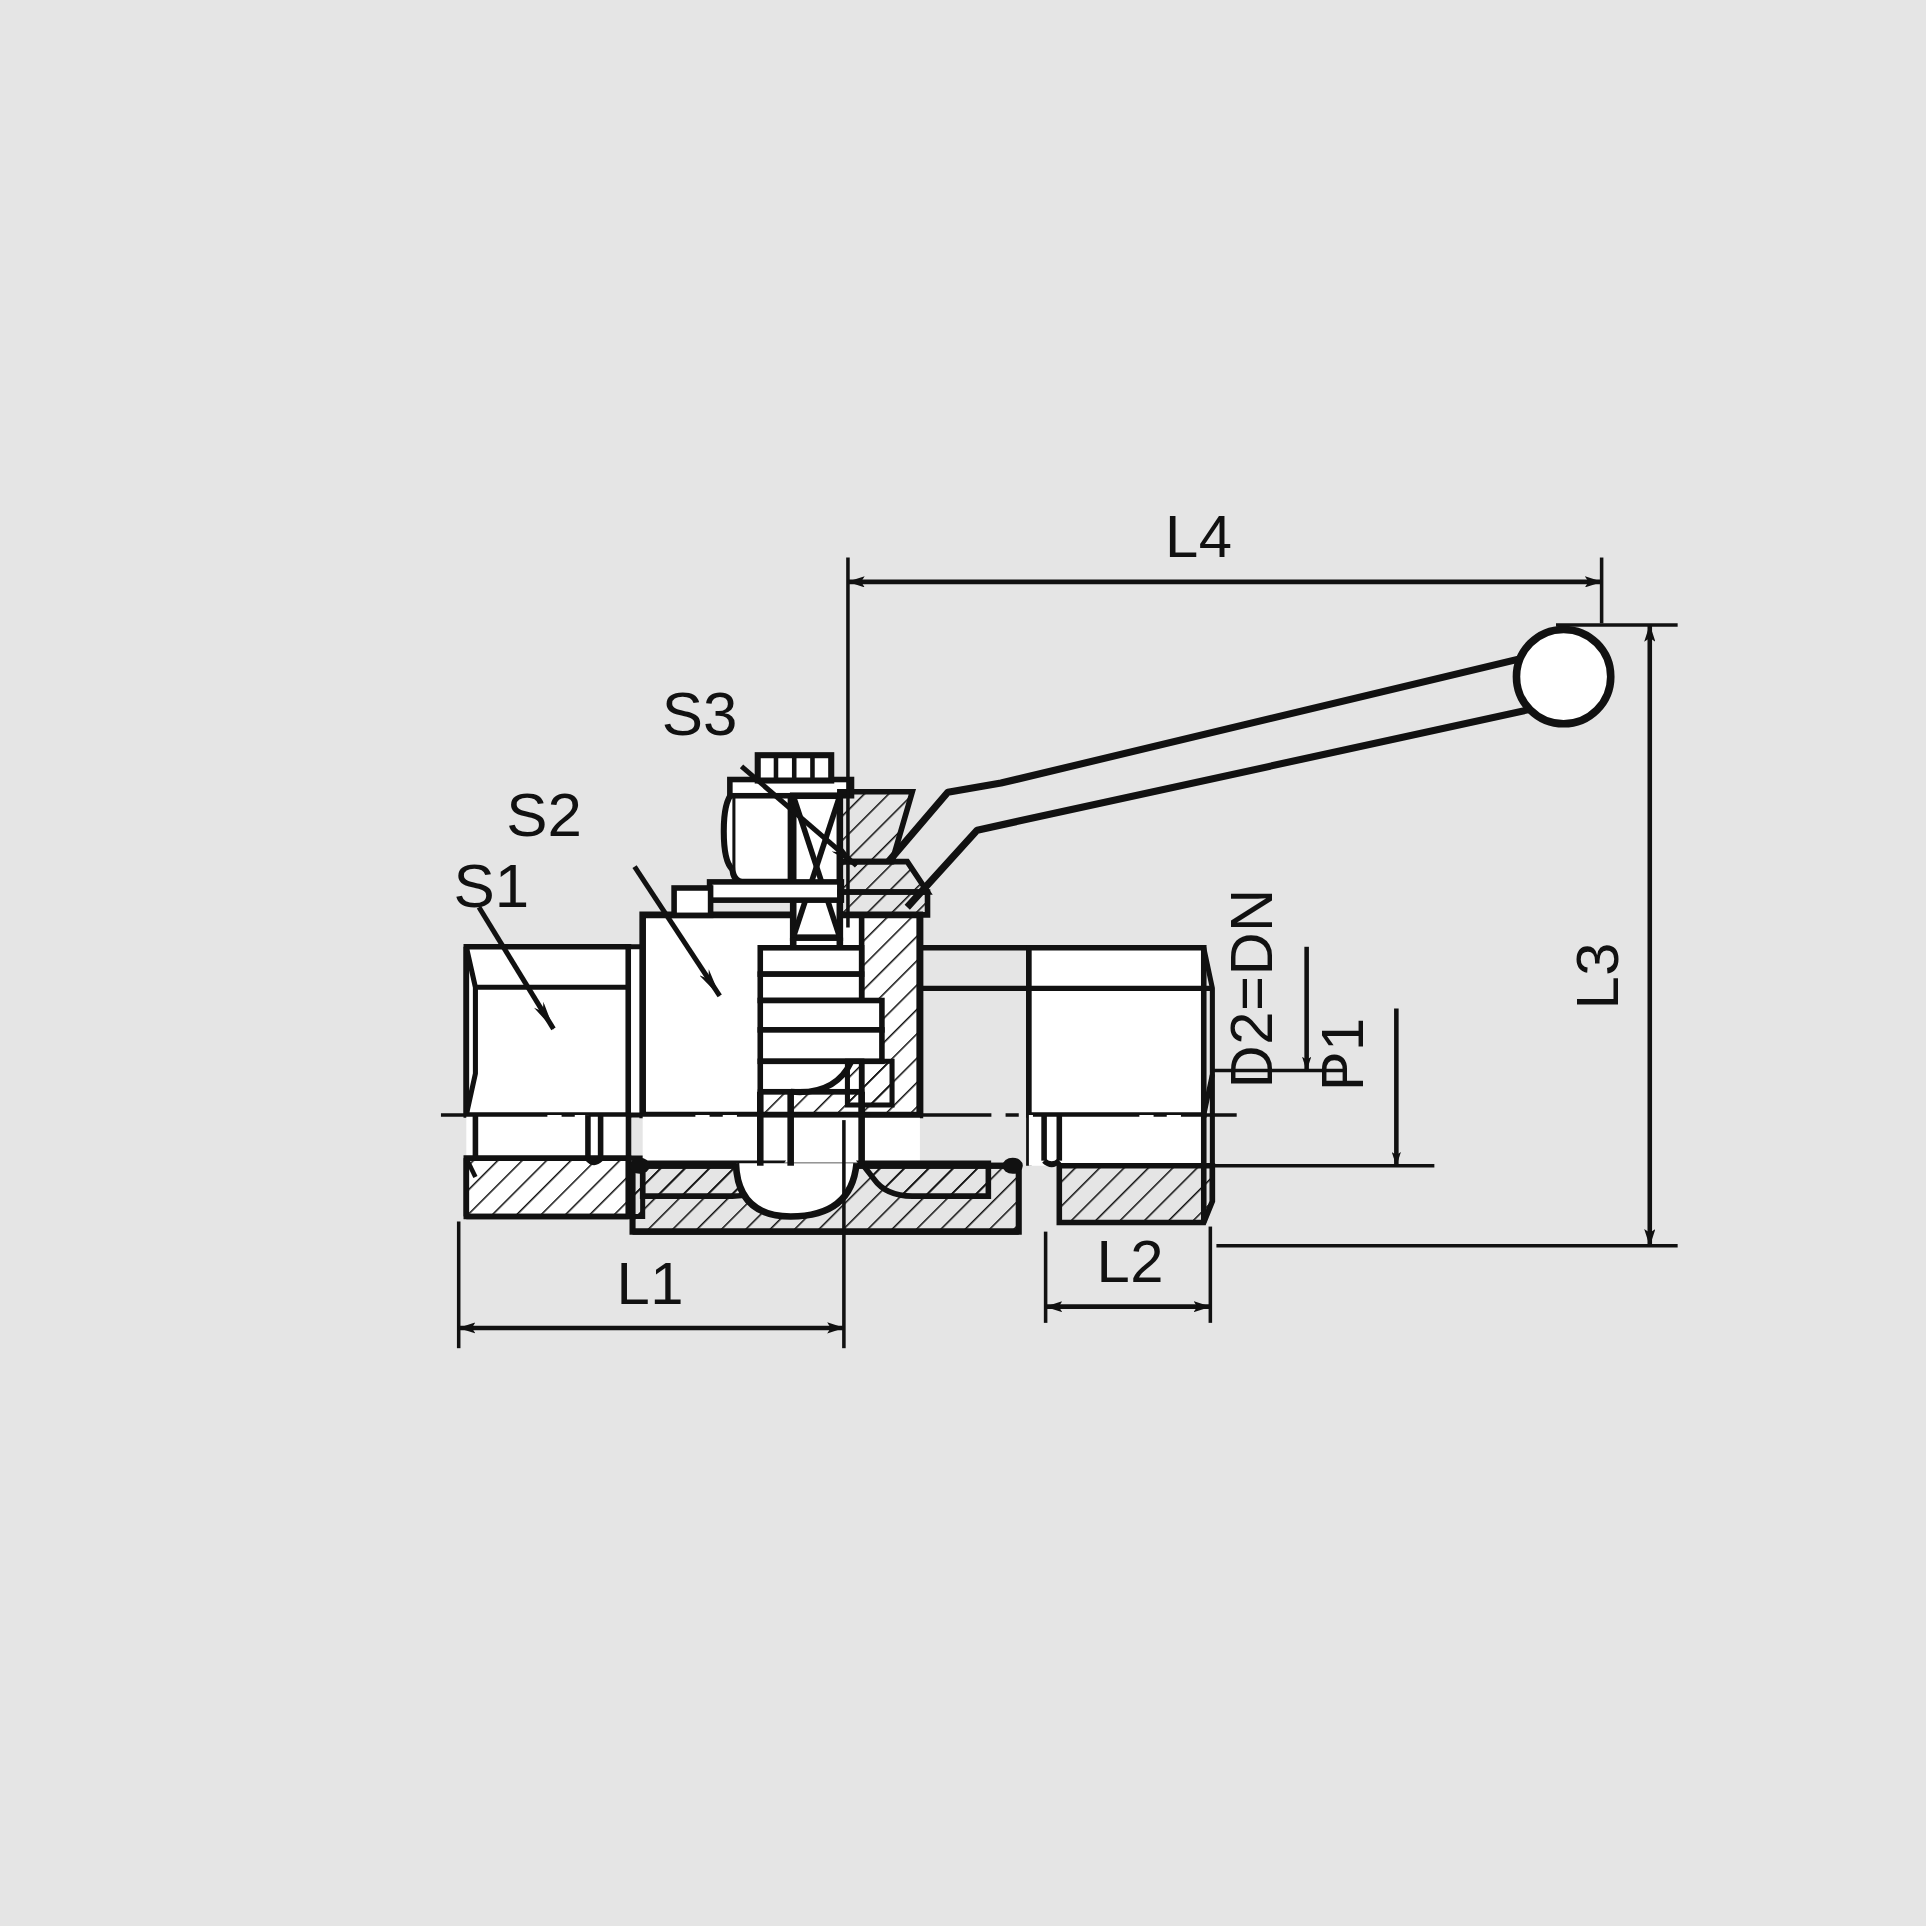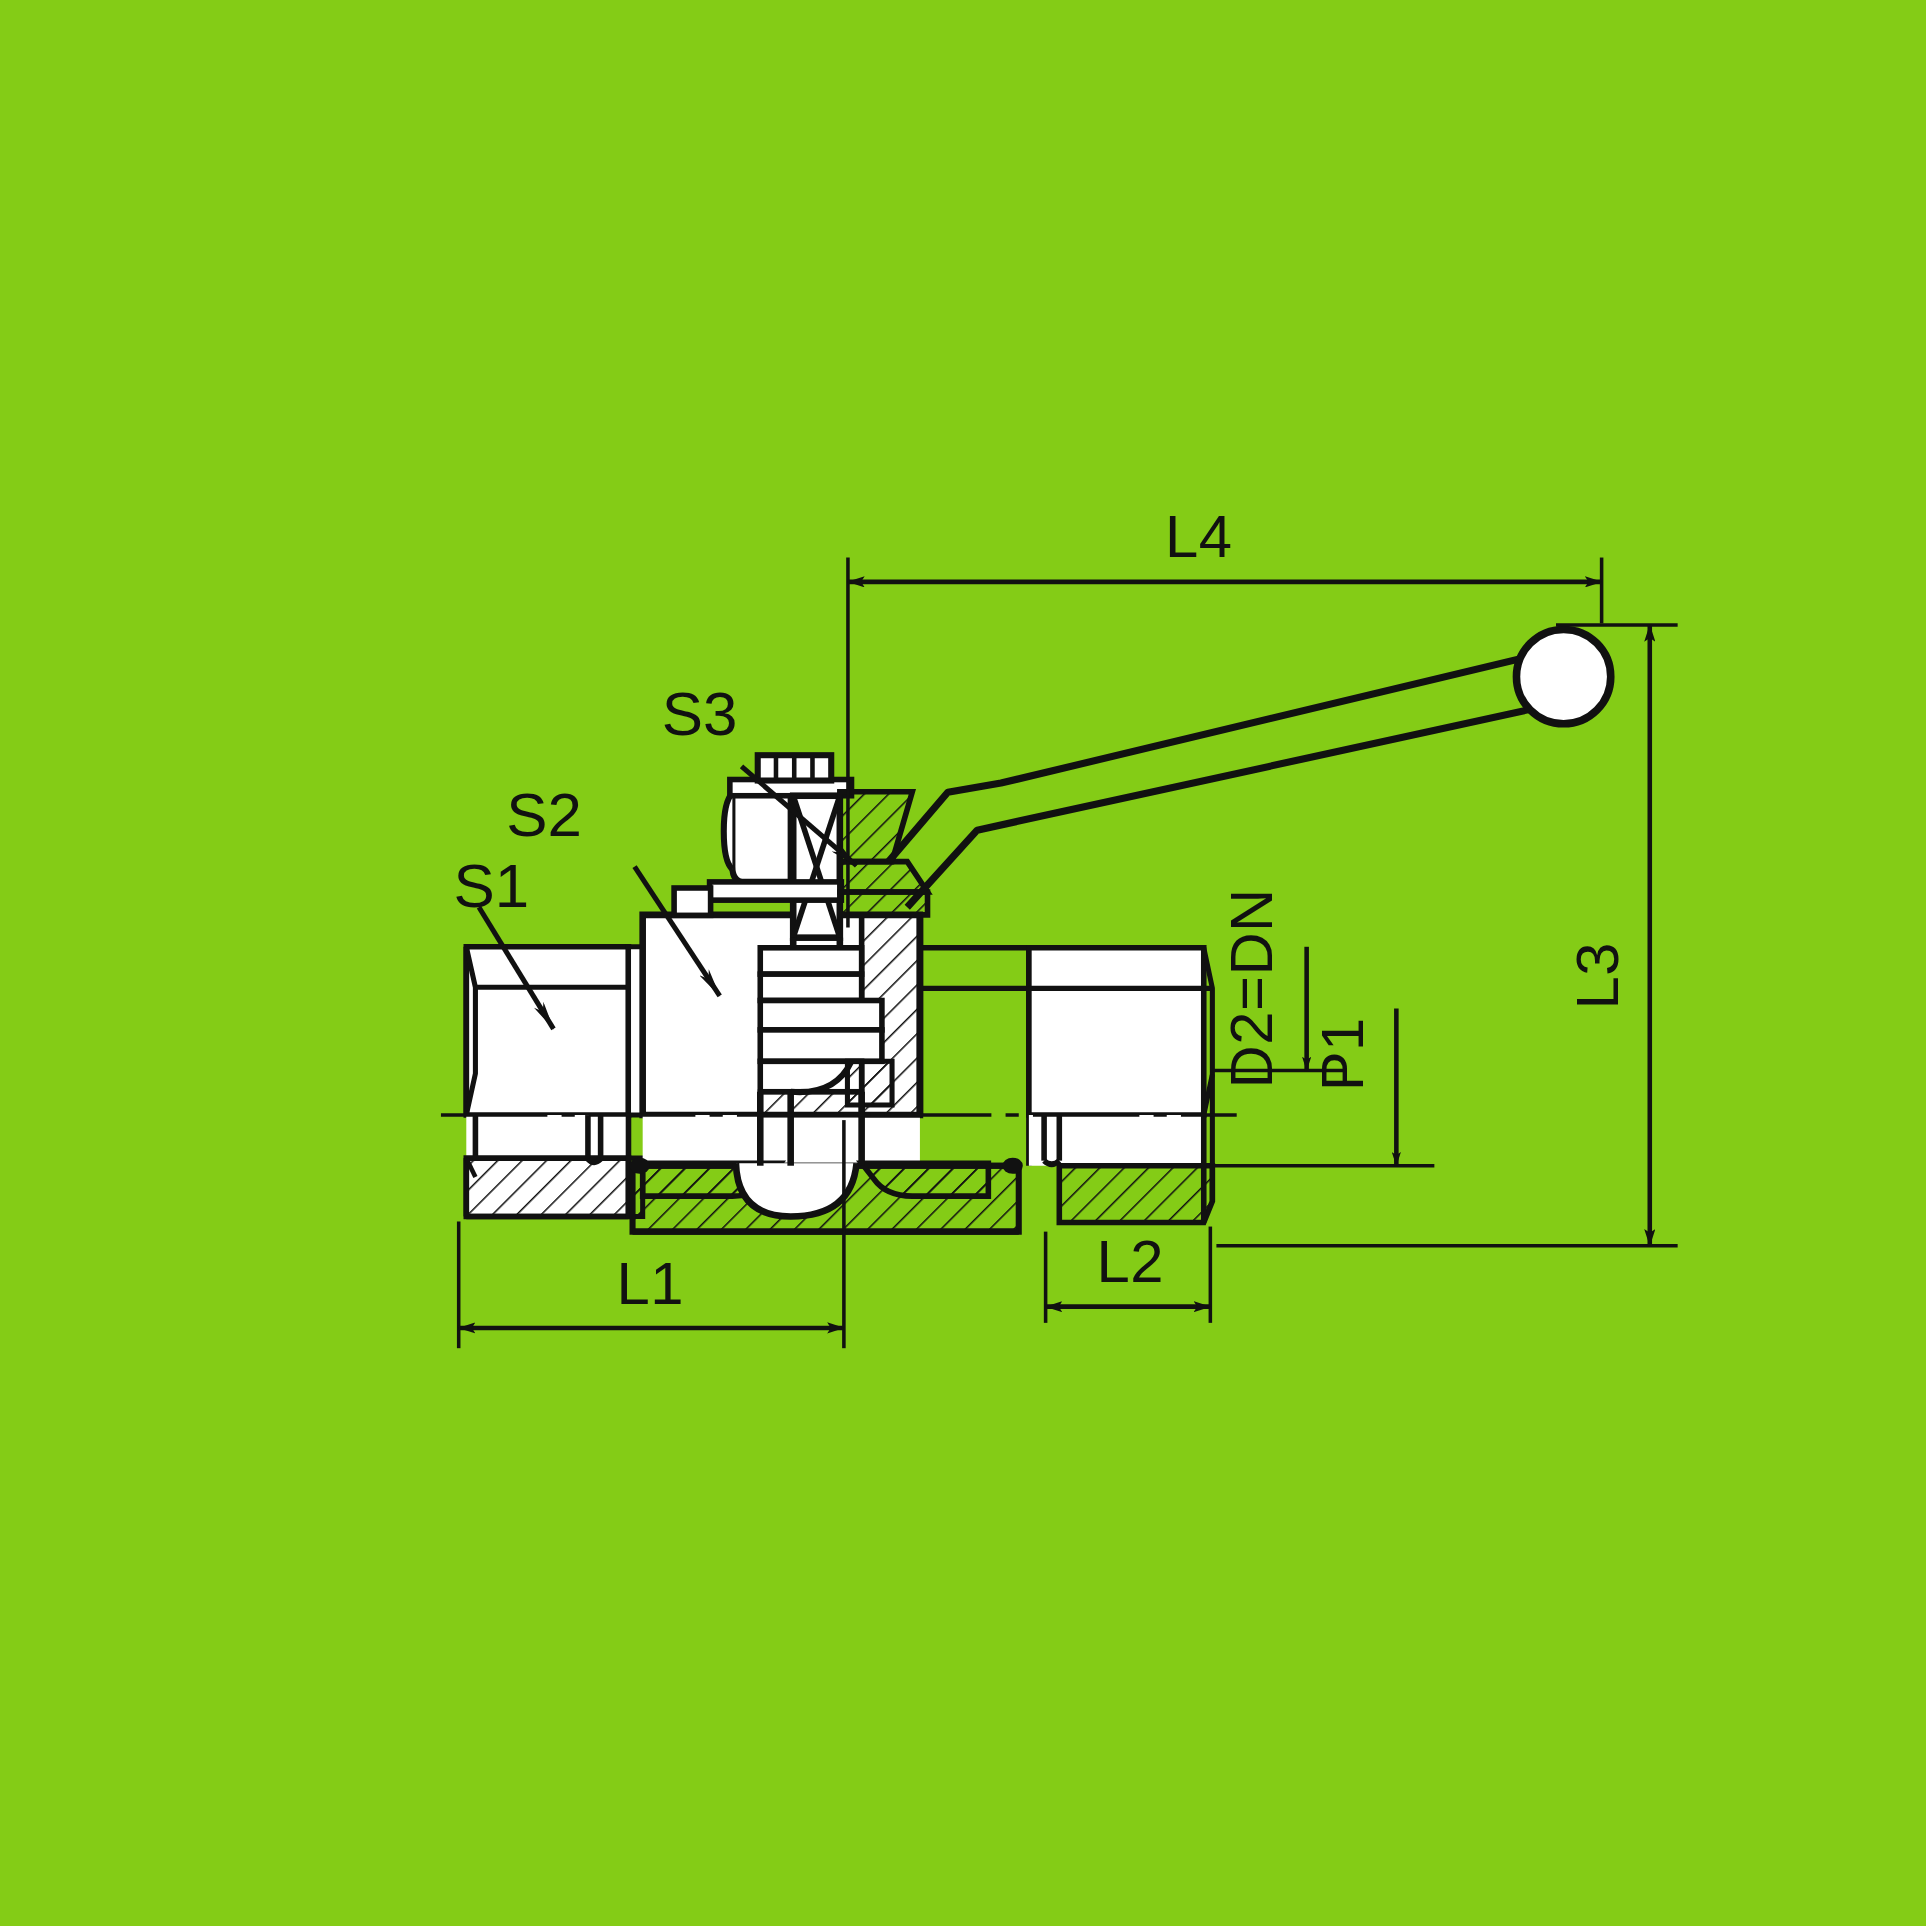--- a/index.html
+++ b/index.html
@@ -5,21 +5,21 @@
 <style>
   html,body{margin:0;padding:0;background:#ffffff;}
   body{
     width:1926px;height:1926px;
     font-family:"Liberation Sans",sans-serif;
     overflow:hidden;
   }
   #drawing-root{
     position:relative;
     width:1926px;height:1926px;
-    background:#84cc16;
+    background:#e5e5e5;
   }
   svg#valve-svg{
     position:absolute;left:0;top:0;
     width:1926px;height:1926px;
     display:block;
   }
   .dim-text{
     font-family:"Liberation Sans",sans-serif;
     font-size:118px;
     fill:#111111;

